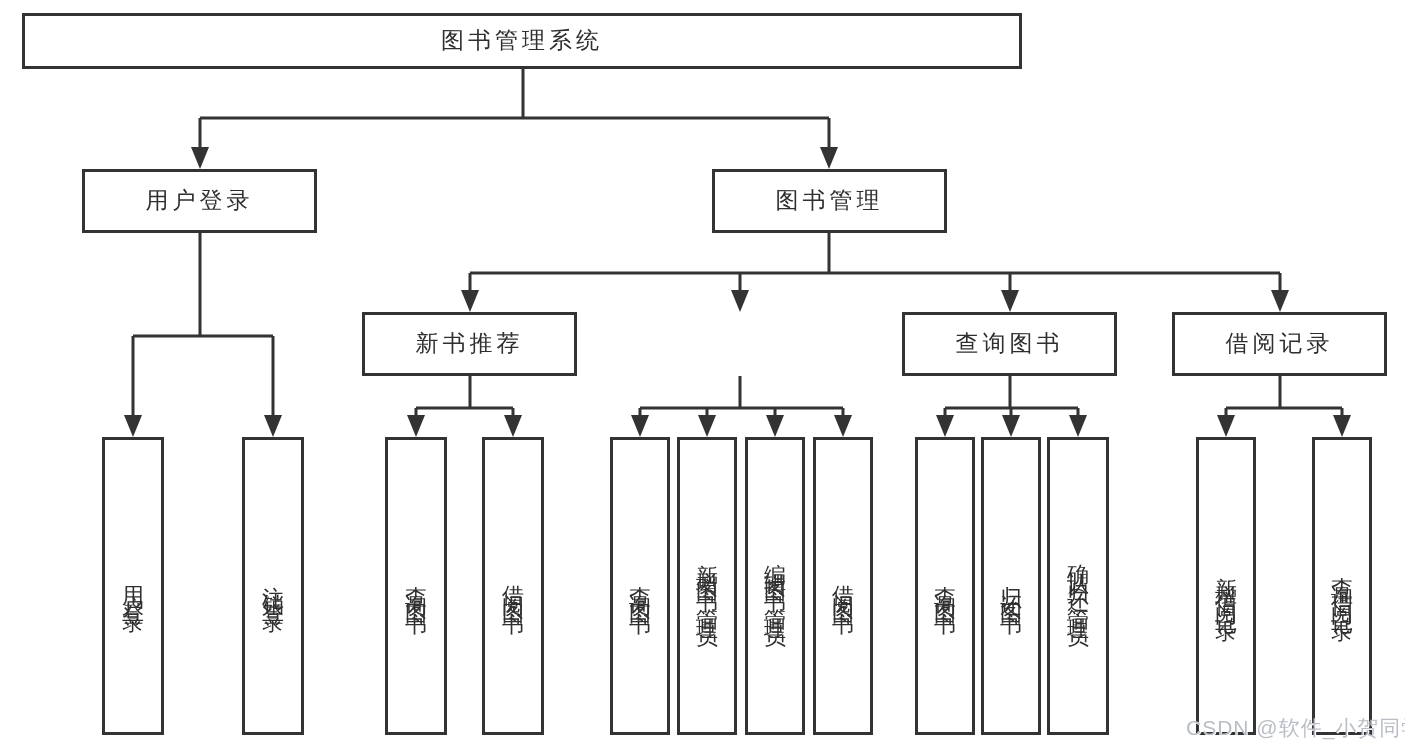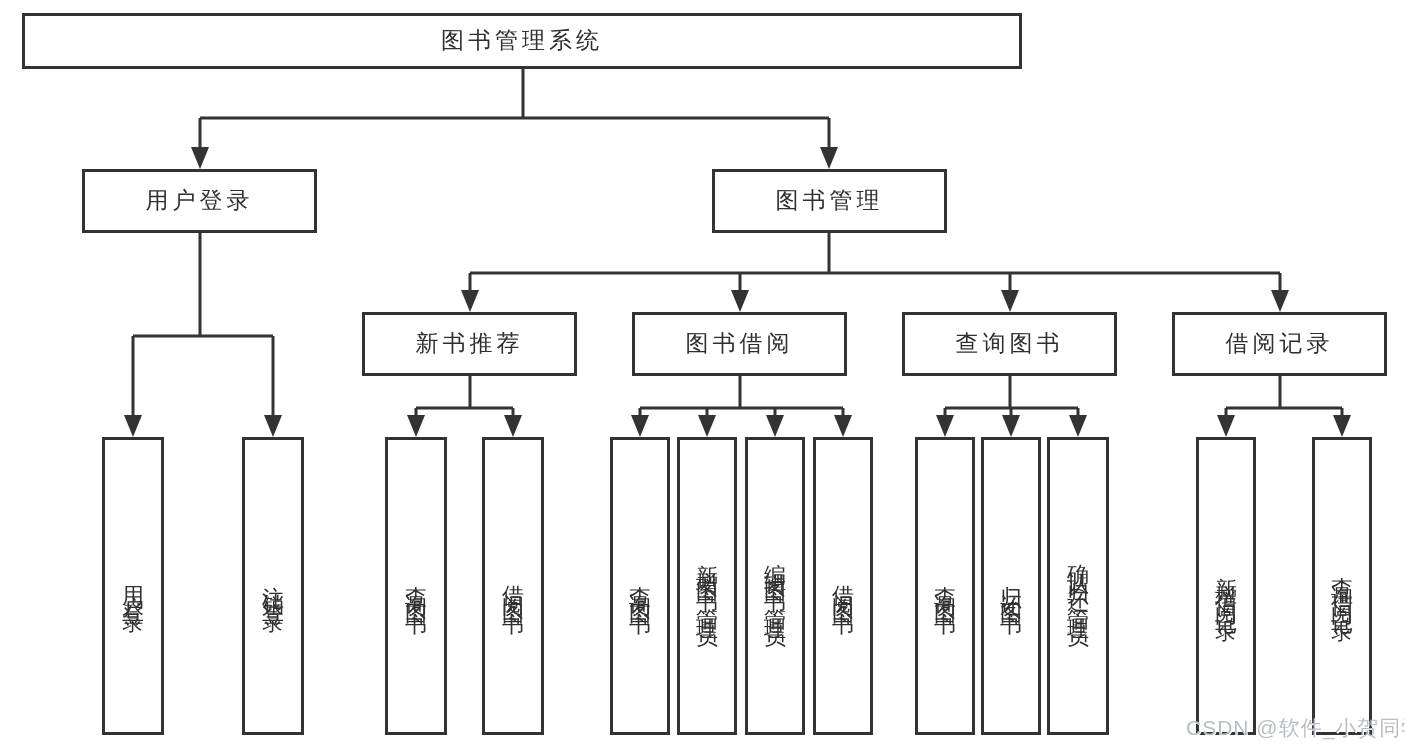--- a/index.html
+++ b/index.html
@@ -124,23 +124,20 @@
   <div class="node h" style="left:82px;top:169px;width:235px;height:64px">
     <span>用户登录</span>
   </div>
   <div class="node h" style="left:712px;top:169px;width:235px;height:64px">
     <span>图书管理</span>
   </div>
 
   <div class="node h" style="left:362px;top:312px;width:215px;height:64px">
     <span>新书推荐</span>
   </div>
-  <div class="node h" style="left:632px;top:312px;width:215px;height:64px">
-    <span>图书借阅</span>
-  </div>
   <div class="node h" style="left:902px;top:312px;width:215px;height:64px">
     <span>查询图书</span>
   </div>
   <div class="node h" style="left:1172px;top:312px;width:215px;height:64px">
     <span>借阅记录</span>
   </div>
 
   <div class="node v" style="left:102px;top:437px;width:62px;height:298px">
     <span>用户登录</span>
   </div>

